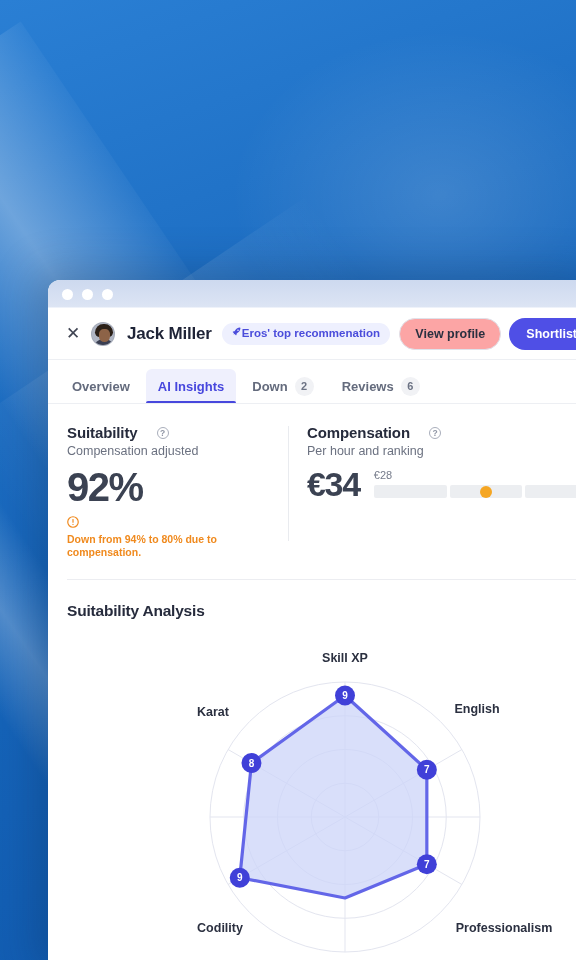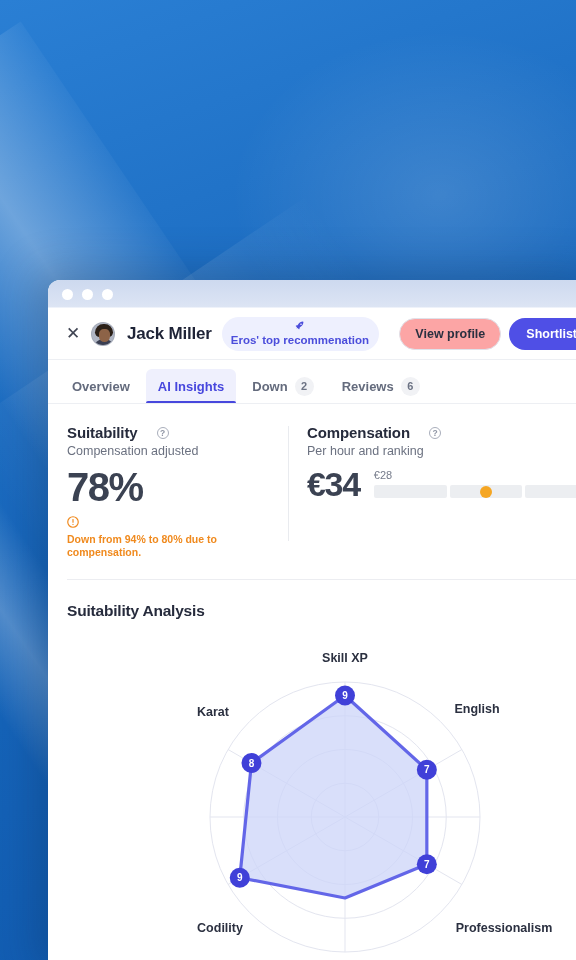--- a/index.html
+++ b/index.html
@@ -98,21 +98,21 @@
   #profile-name {
     margin-left:12px;
     font-size:17px; font-weight:700; color:#1f2437; letter-spacing:-0.2px;
     white-space:nowrap;
   }
   #reco-badge {
     margin-left:10px;
     display:inline-flex; align-items:center; gap:0;
     background:#eef0fe; color:#4b4ddb;
     border-radius:999px; padding:4px 10px 5px 9px;
-    font-size:11.5px; font-weight:600; white-space:nowrap;flex-direction:column;
+    font-size:11.5px; font-weight:600; white-space:nowrap;
   }
   #reco-badge .spark { font-size:11px; line-height:1; transform:translateY(-0.5px); }
   #header-spacer { flex:1; }
   .btn {
     border-radius:999px; font-size:12.5px; font-weight:600;
     cursor:pointer; white-space:nowrap; border:none;
     font-family:"Liberation Sans", sans-serif;
   }
   #view-profile-btn {
     background:#fca5a5; color:#2b3040;
@@ -274,21 +274,21 @@
   </div>
 
   <div id="stats">
 
     <div id="stat-suitability">
       <div class="stat-title">
         <span>Suitability</span>
         <span class="help-icon">?</span>
       </div>
       <div class="stat-sub">Compensation adjusted</div>
-      <div id="suitability-value">78%</div>
+      <div id="suitability-value">92%</div>
       <div id="suitability-warning">
         <span id="warn-icon">
           <svg width="12" height="12" viewBox="0 0 16 16" aria-hidden="true">
             <circle cx="8" cy="8" r="7" fill="none" stroke="#f08a1e" stroke-width="1.6"></circle>
             <rect x="7.2" y="4" width="1.6" height="5" rx="0.8" fill="#f08a1e"></rect>
             <rect x="7.2" y="10.2" width="1.6" height="1.8" rx="0.8" fill="#f08a1e"></rect>
           </svg>
         </span>
         <span>Down from 94% to 80% due to compensation.</span>
       </div>

